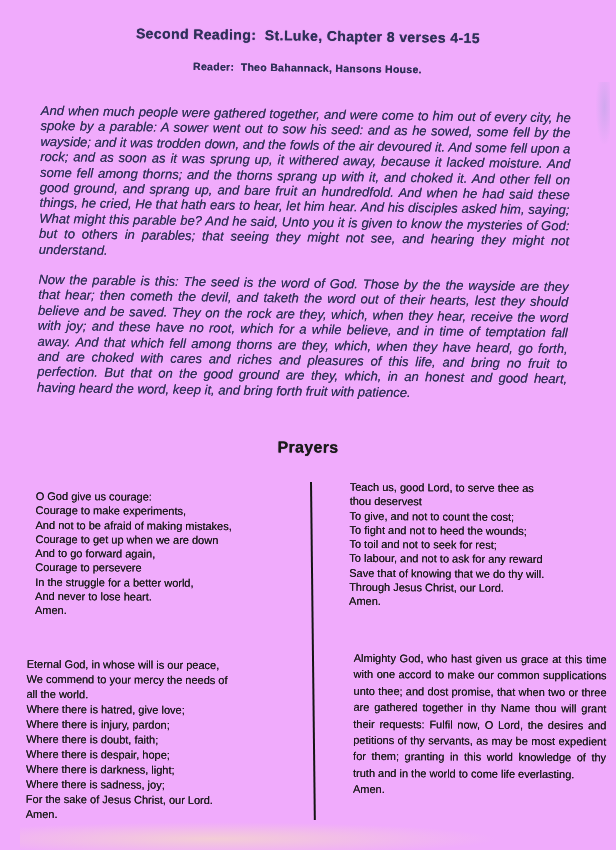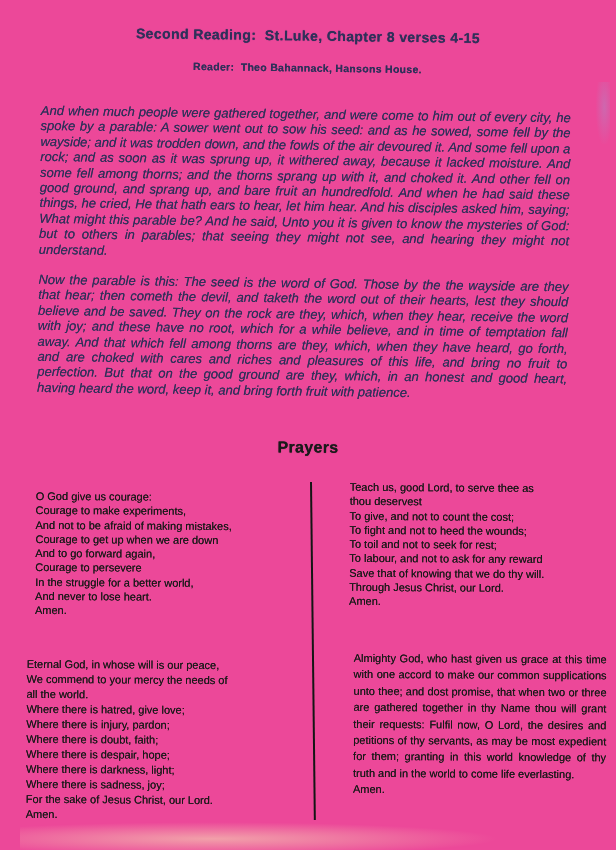--- a/index.html
+++ b/index.html
@@ -1,21 +1,21 @@
 <!DOCTYPE html>
 <html style="--ink_blue: #30305a; --ink_black: #1a1a1a; --paper: #fdfcf7;"><head>
 <meta charset="utf-8">
 <style>
   html, body { margin: 0; padding: 0; background: #e8e8e8; }
   .page {
     position: relative;
     width: 616px;
     height: 850px;
     margin: 0 auto;
-    background: #ec4899;
+    background: #f0abfc;
     overflow: hidden;
     font-family: "Liberation Sans", sans-serif;
     -webkit-font-smoothing: antialiased;
   }
   
   .smudge-bottom {
     position: absolute;
     left: 20px; top: 822px; width: 480px; height: 28px;
     background: radial-gradient(ellipse at 40% 60%, rgba(246,233,183,0.55), rgba(246,233,183,0) 70%);
     pointer-events: none;

